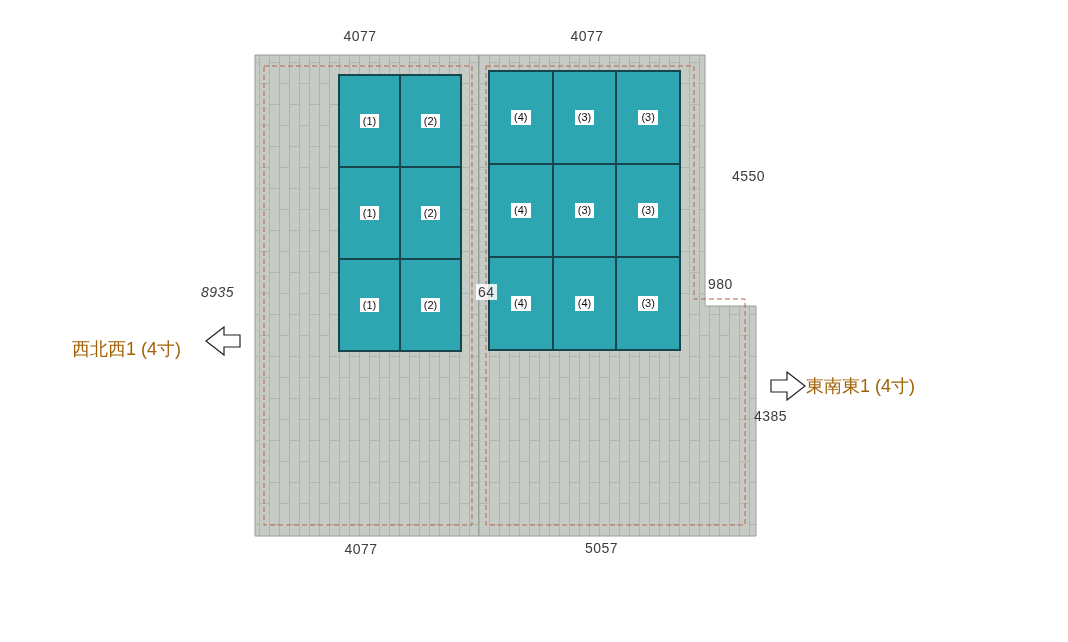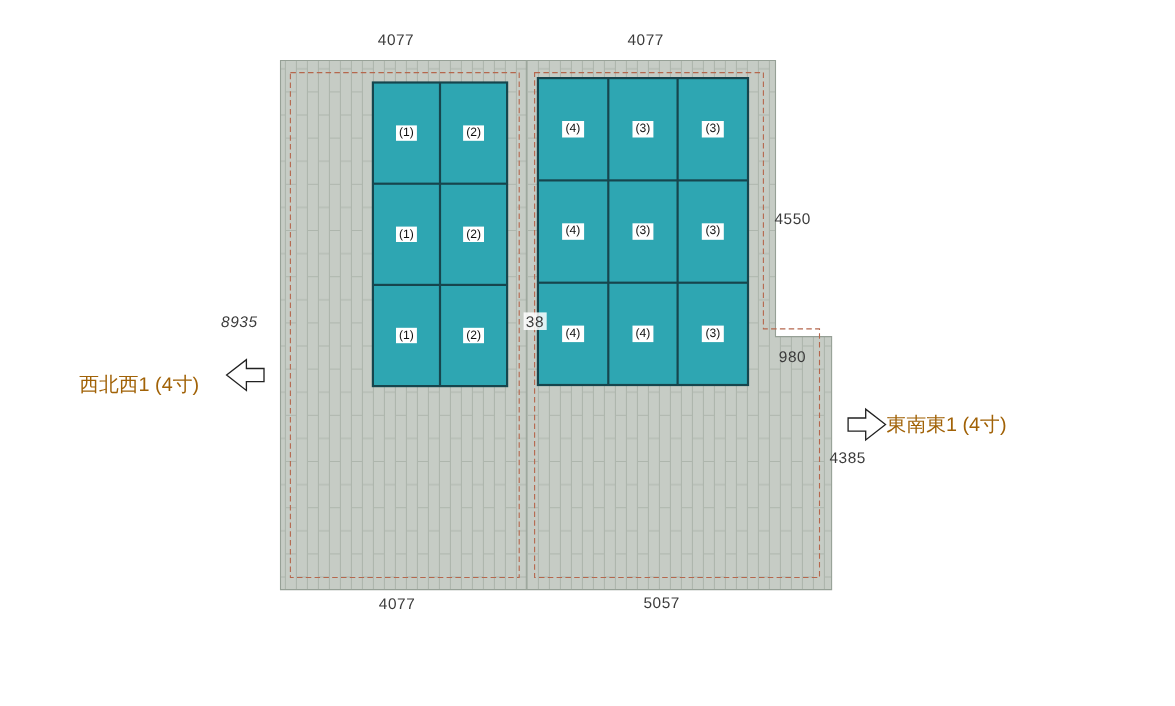--- a/index.html
+++ b/index.html
@@ -7,22 +7,22 @@
     --dashed:#b5674d; --text:#3b3b3b;
   }
   html,body{margin:0;padding:0;background:#fff;}
   body{font-family:"Liberation Sans",sans-serif;}
   .canvas{position:relative;width:1068px;height:642px;background:#ffffff;overflow:hidden;}
   svg.layer{position:absolute;left:0;top:0;width:1068px;height:642px;}
 
   .dim{position:absolute;font-size:14px;color:var(--text);letter-spacing:.5px;white-space:nowrap;}
   .dim-top-left{left:329px;top:28px;width:62px;text-align:center;}
   .dim-top-right{left:556px;top:28px;width:62px;text-align:center;}
-  .dim-right-upper{left:704px;top:168px;margin-top:23px;}
-  .dim-right-step{left:708px;top:276px;margin-top:40px;}
+  .dim-right-upper{left:732px;top:168px;}
+  .dim-right-step{left:708px;top:276px;}
   .dim-right-lower{left:754px;top:408px;}
   .dim-left{left:201px;top:284px;font-style:italic;}
   .dim-bottom-left{left:330px;top:541px;width:62px;text-align:center;}
   .dim-bottom-right{left:585px;top:540px;width:62px;}
   .dim-ridge{left:476px;top:284px;background:rgba(255,255,255,.85);padding:0 2px;}
 
   .dir-label{position:absolute;font-size:18px;color:#a16207;white-space:nowrap;}
   .dir-west{left:72px;top:337px;}
   .dir-east{left:806px;top:374px;}
 
@@ -114,18 +114,18 @@
   </div>
 
   <div class="dim dim-top-left">4077</div>
   <div class="dim dim-top-right">4077</div>
   <div class="dim dim-right-upper">4550</div>
   <div class="dim dim-right-step">980</div>
   <div class="dim dim-right-lower">4385</div>
   <div class="dim dim-left">8935</div>
   <div class="dim dim-bottom-left">4077</div>
   <div class="dim dim-bottom-right">5057</div>
-  <div class="dim dim-ridge">38</div>
+  <div class="dim dim-ridge">64</div>
 
   <div class="dir-label dir-west">西北西1 (4寸)</div>
   <div class="dir-label dir-east">東南東1 (4寸)</div>
 
 </div>
 
 </body></html>

